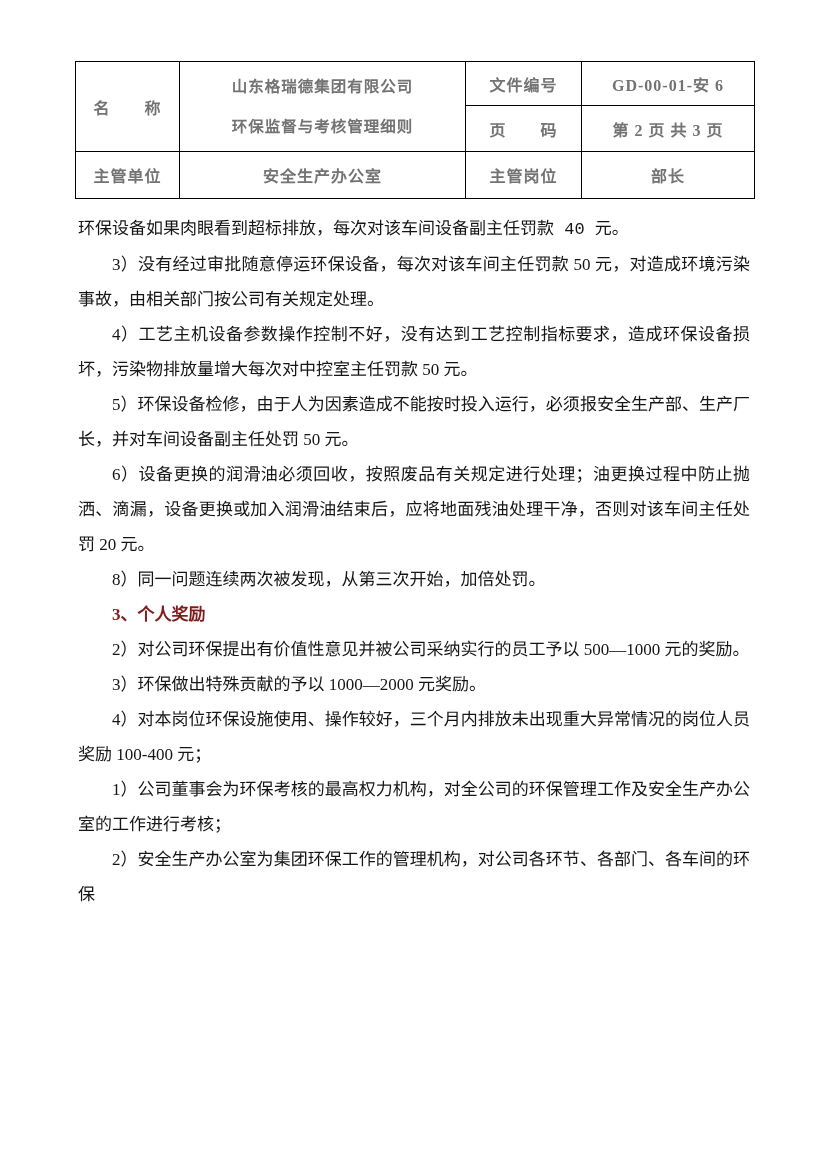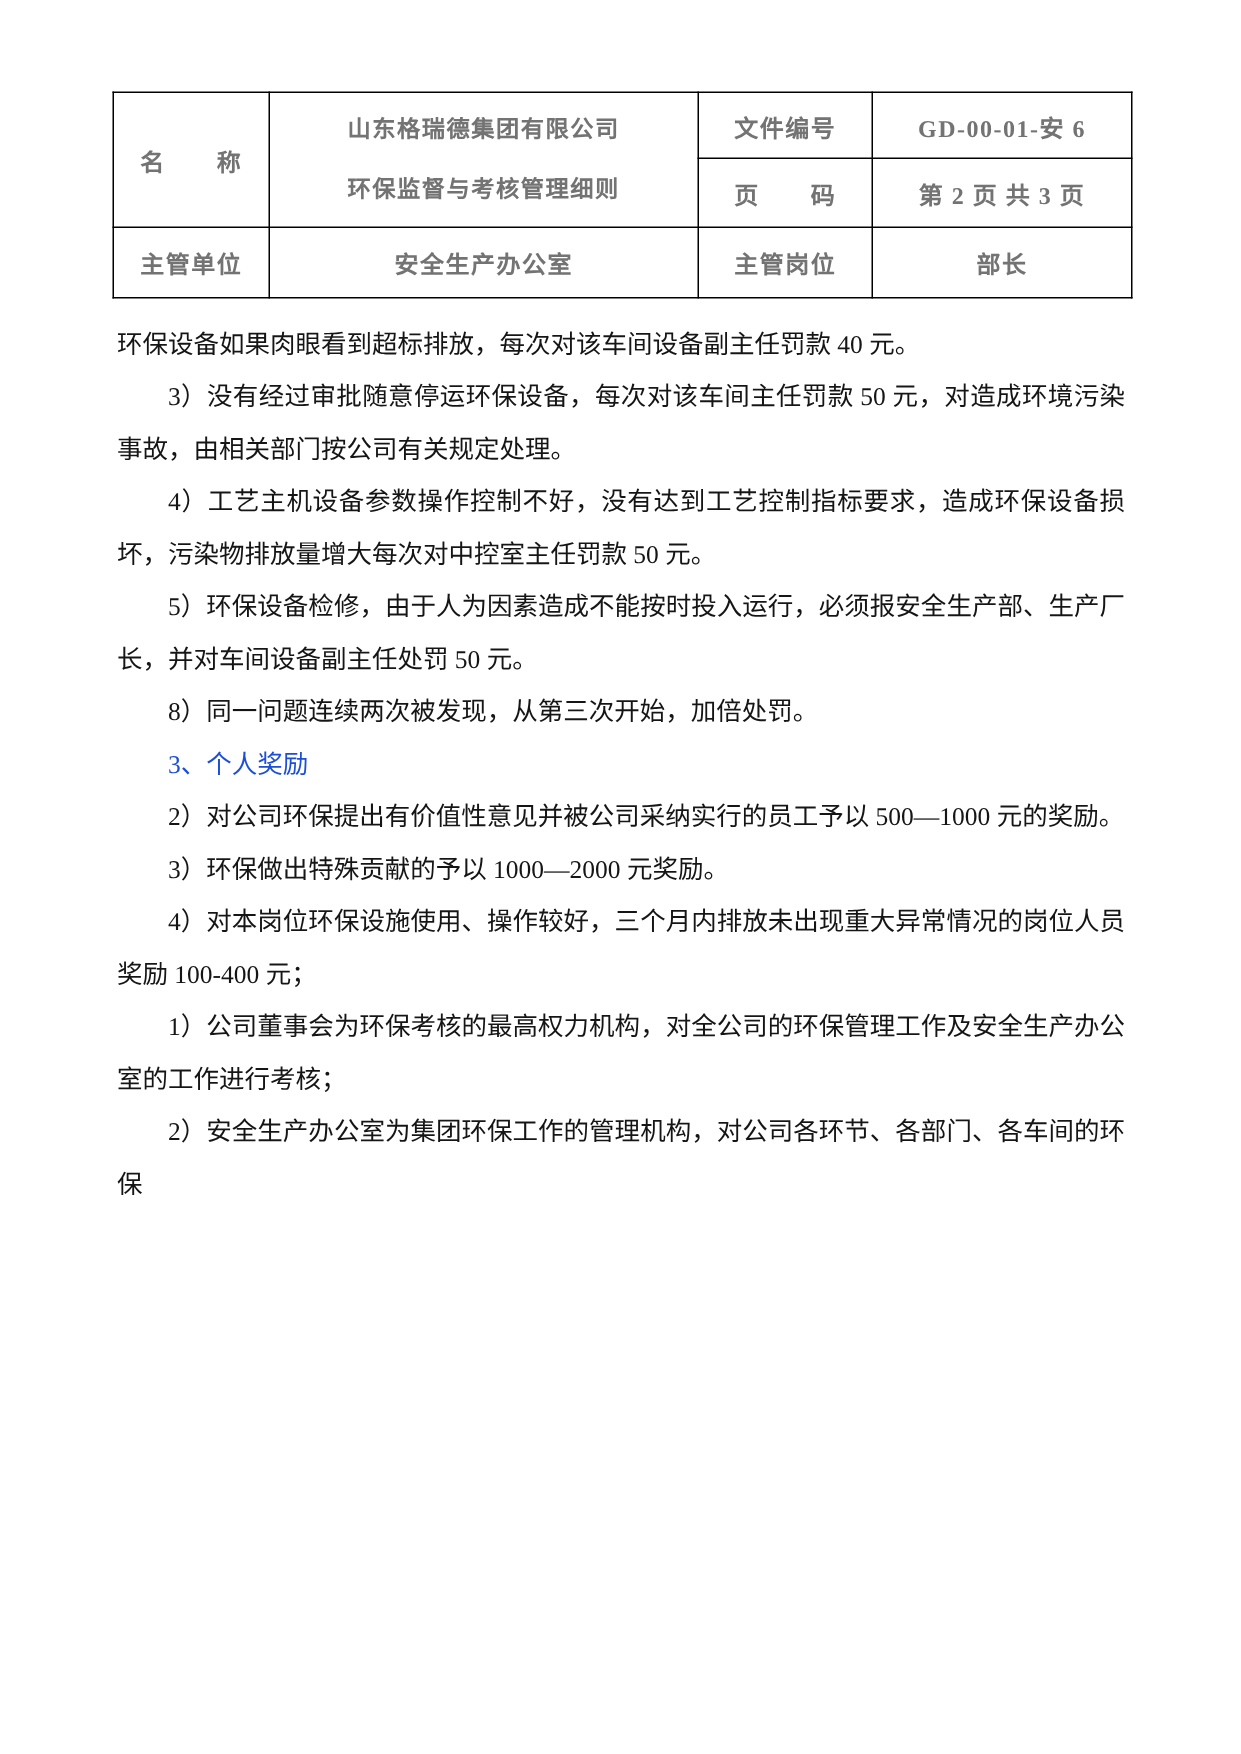--- a/index.html
+++ b/index.html
@@ -55,22 +55,22 @@
     width: 672px;
     font-size: 17px;
     line-height: 35px;
     text-align: justify;
     color: #151515;
   }
   .para {
     margin: 0;
     text-indent: 2em;
   }
-  .para.noindent { text-indent: 0; }
-  .para.heading { font-weight: normal; color: #1d4ed8; }
+  .para.noindent { text-indent: 0; font-family: Liberation Mono, monospace; }
+  .para.heading { font-weight: bold; color: #7f1d1d; }
 </style>
 </head>
 <body>
 
 <div class="page">
 
   <table class="header-table">
     <tbody>
         <tr class="row-a">
       <td class="col-label1" rowspan="2">名　　称</td>
@@ -92,20 +92,21 @@
       <td class="col-value2">部长</td>
     </tr>
   </tbody>
     </table>
 
   <div class="doc-body">
     <p class="para noindent">环保设备如果肉眼看到超标排放，每次对该车间设备副主任罚款 40 元。</p>
     <p class="para">3）没有经过审批随意停运环保设备，每次对该车间主任罚款 50 元，对造成环境污染事故，由相关部门按公司有关规定处理。</p>
     <p class="para">4）工艺主机设备参数操作控制不好，没有达到工艺控制指标要求，造成环保设备损坏，污染物排放量增大每次对中控室主任罚款 50 元。</p>
     <p class="para">5）环保设备检修，由于人为因素造成不能按时投入运行，必须报安全生产部、生产厂长，并对车间设备副主任处罚 50 元。</p>
+    <p class="para">6）设备更换的润滑油必须回收，按照废品有关规定进行处理；油更换过程中防止抛洒、滴漏，设备更换或加入润滑油结束后，应将地面残油处理干净，否则对该车间主任处罚 20 元。</p>
     <p class="para">8）同一问题连续两次被发现，从第三次开始，加倍处罚。</p>
     <p class="para heading">3、个人奖励</p>
     <p class="para">2）对公司环保提出有价值性意见并被公司采纳实行的员工予以 500—1000 元的奖励。</p>
     <p class="para">3）环保做出特殊贡献的予以 1000—2000 元奖励。</p>
     <p class="para">4）对本岗位环保设施使用、操作较好，三个月内排放未出现重大异常情况的岗位人员奖励 100-400 元；</p>
     <p class="para">1）公司董事会为环保考核的最高权力机构，对全公司的环保管理工作及安全生产办公室的工作进行考核；</p>
     <p class="para">2）安全生产办公室为集团环保工作的管理机构，对公司各环节、各部门、各车间的环保</p>
   </div>
 
 </div>

